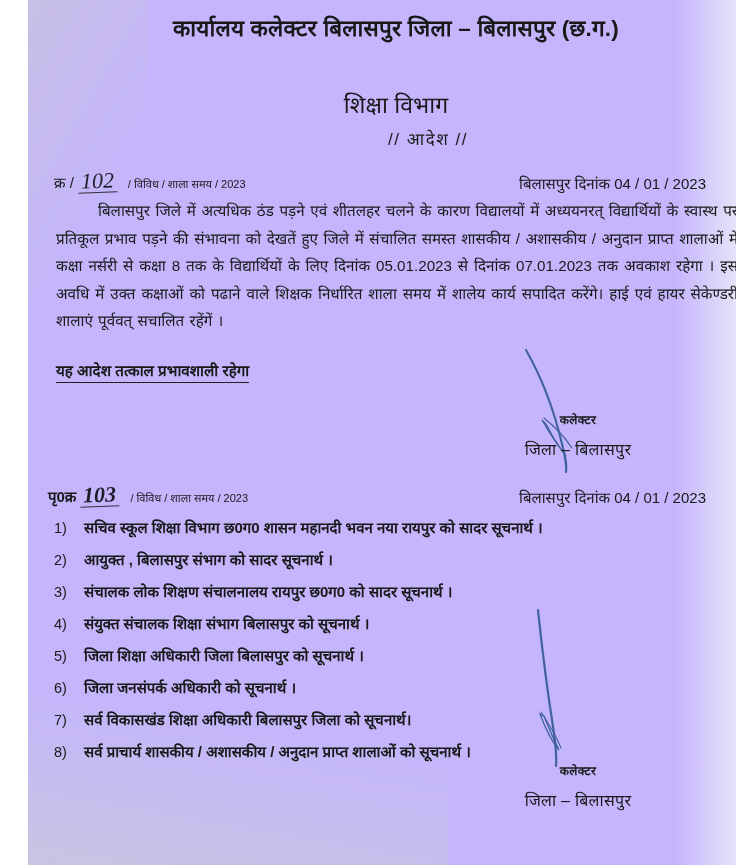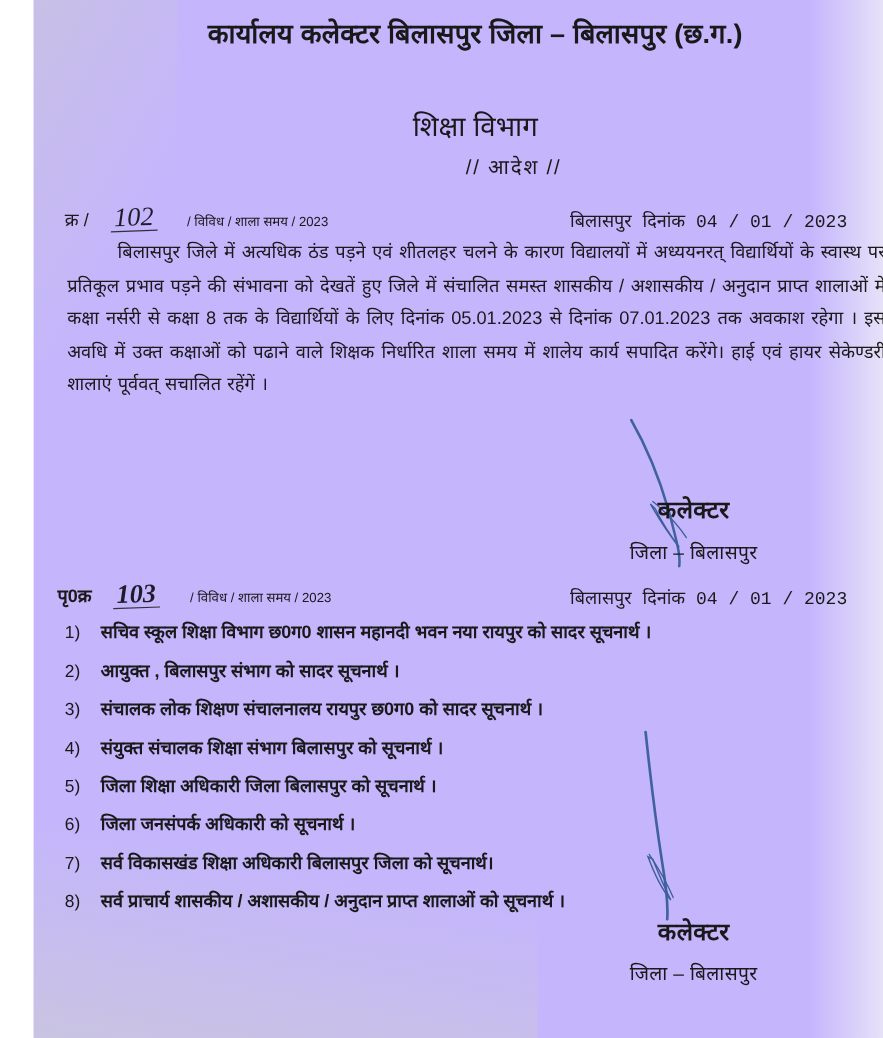--- a/index.html
+++ b/index.html
@@ -92,21 +92,20 @@
     width: 690px;
     height: 30px;
   }
   .ref-left {
     position: absolute;
     left: 0;
     top: 0;
     display: flex;
     align-items: baseline;
     font-size: 15px;
-    gap: 14px;
   }
   .ref-prefix { font-size: 15px; }
   .handwritten-no {
     font-family: "Liberation Serif", "DejaVu Serif", serif;
     font-size: 22px;
     font-style: italic;
     color: #1d1d28;
     border-bottom: 1.4px solid #30303c;
     padding: 0 3px;
     margin: 0 4px;
@@ -114,21 +113,20 @@
     transform: rotate(-2deg);
     display: inline-block;
   }
   .ref-suffix { font-size: 11px; margin-left: 7px; }
   .ref-right {
     position: absolute;
     right: 38px;
     top: 3px;
     font-size: 15px;
     white-space: nowrap;
-    font-family: Liberation Mono, monospace;
   }
 
   
   #body-paragraph {
     position: absolute;
     top: 197px;
     left: 28px;
     width: 682px;
     font-size: 15.2px;
     line-height: 27.5px;
@@ -157,21 +155,21 @@
     text-align: center;
   }
   #signature-block-2 {
     position: absolute;
     top: 762px;
     left: 420px;
     width: 260px;
     text-align: center;
   }
   .sig-role {
-    font-size: 20px;
+    font-size: 12px;
     font-weight: 600;
     letter-spacing: 0.3px;
     font-family: Liberation Mono, monospace;
   }
   .sig-district {
     font-size: 16px;
     font-weight: 400;
     margin-top: 10px;
     letter-spacing: 0.3px;
   }
@@ -242,20 +240,21 @@
     <div class="ref-left doc-text">
       <span class="ref-prefix">क्र /</span>
       <span class="handwritten-no">102</span>
       <span class="ref-suffix">/ विविध / शाला समय / 2023</span>
     </div>
     <div class="ref-right doc-text">बिलासपुर दिनांक 04 / 01 / 2023</div>
   </div>
 
   <div id="body-paragraph" class="doc-text">बिलासपुर जिले में अत्यधिक ठंड पड़ने एवं शीतलहर चलने के कारण विद्यालयों में अध्ययनरत् विद्यार्थियों के स्वास्थ पर प्रतिकूल प्रभाव पड़ने की संभावना को देखतें हुए जिले में संचालित समस्त शासकीय / अशासकीय / अनुदान प्राप्त शालाओं में कक्षा नर्सरी से कक्षा 8 तक के विद्यार्थियों के लिए दिनांक 05.01.2023 से दिनांक 07.01.2023 तक अवकाश रहेगा । इस अवधि में उक्त कक्षाओं को पढाने वाले शिक्षक निर्धारित शाला समय में शालेय कार्य सपादित करेंगे। हाई एवं हायर सेकेण्डरी शालाएं पूर्ववत् सचालित रहेंगें ।</div>
 
+  <div id="immediate-line" class="doc-text">यह आदेश तत्काल प्रभावशाली रहेगा</div>
 
   <svg id="pen-stroke-1" class="pen-stroke" width="80" height="125" viewBox="0 0 80 125">
     <path d="M6 2 C 22 30, 34 62, 42 96 C 45 108, 47 116, 46 124" stroke="#40639f" stroke-width="2.1" fill="none" stroke-linecap="round"></path>
     <path d="M22 72 C 30 86, 38 98, 46 108 C 40 100, 32 88, 26 76 Z" stroke="#3d5f9b" stroke-width="1.2" fill="none"></path>
     <path d="M24 70 C 34 78, 44 88, 52 100" stroke="#3d5f9b" stroke-width="1.1" fill="none" stroke-linecap="round"></path>
   </svg>
 
   <div id="signature-block-1">
     <div class="sig-role doc-text">कलेक्टर</div>
     <div class="sig-district doc-text">जिला – बिलासपुर</div>

